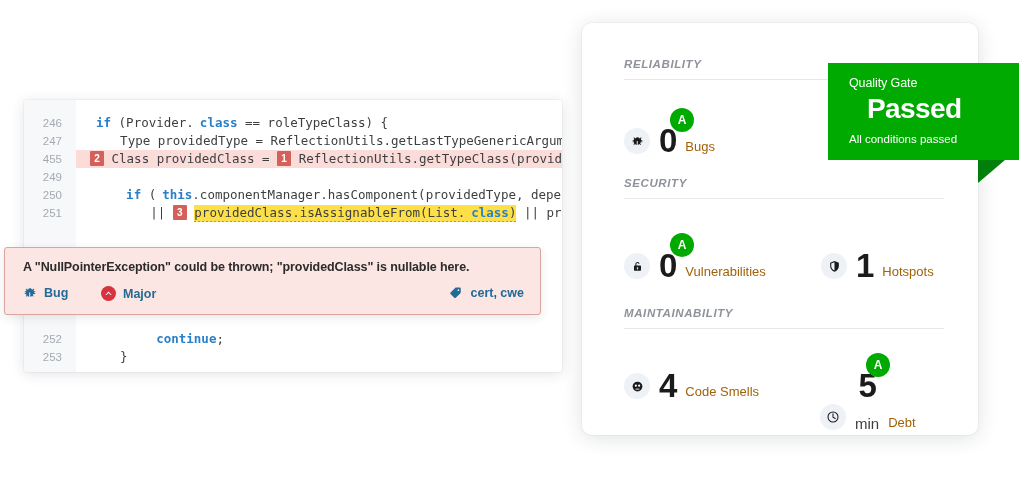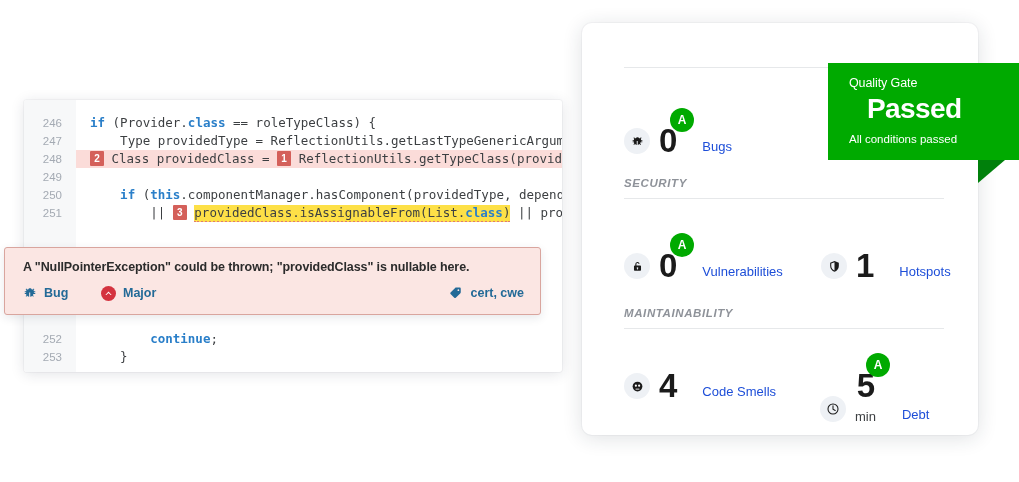--- a/index.html
+++ b/index.html
@@ -33,21 +33,21 @@
   .ln {
     width: 52px; min-width:52px;
     text-align: right; padding-right: 14px;
     color: #a4aab3; font-size: 11.5px;
     background: #f7f8f9;
     height: 18px; line-height:18px;
     font-family: "Liberation Sans", sans-serif;
     user-select: none;
   }
   .code-txt { padding-left: 14px; color: #3c3f42; flex:1; overflow:hidden; }
-  .kw { color: #2a7fc9; font-weight: bold; }
+  .kw { color: #2a7fc9; font-weight: bold; margin-left: 6px; }
   .hl { background: #fbdcd9; }
   .hl-soft { background: #fde047; }
   .marker {
     display: inline-block;
     background: #d4605a; color: #ffffff;
     font-family: "Liberation Sans", sans-serif;
     font-size: 10px; font-weight: bold;
     width: 14px; height: 15px; line-height: 15px;
     text-align: center; vertical-align: middle;
     border-radius: 1px;
@@ -72,21 +72,21 @@
     border-radius: 3px;
     box-shadow: 0 3px 10px rgba(30,40,60,0.10);
   }
   #issue-msg {
     position: absolute; left: 18px; top: 12px;
     font-size: 12.5px; font-weight: bold; color: #2b2b2b;
     letter-spacing: -0.1px;
   }
   .issue-meta {
     position: absolute; top: 38px;
-    display: flex; align-items: flex-start; gap: 7px;
+    display: flex; align-items: flex-end; gap: 7px;
     font-size: 12.5px; font-weight: bold; color: #236a97;
   }
   #issue-type { left: 18px; }
   #issue-sev  { left: 96px; }
   #issue-tags { right: 16px; }
   .sev-circle {
     width: 15px; height: 15px; border-radius: 50%;
     background: #d4333f; display:inline-flex;
     align-items:center; justify-content:center;
   }
@@ -113,23 +113,23 @@
     width: 26px; height: 26px; border-radius: 50%;
     background: #eef1f5;
     display: flex; align-items: center; justify-content: center;
     margin-right: 9px; margin-bottom: 2px;
   }
   .m-val {
     font-size: 33px; font-weight: bold; color: #1b1b1b;
     line-height: 30px; letter-spacing: -1px;
   }
   .m-valwrap { position: relative; display:flex; flex-direction:column; align-items:center; }
-  .m-sub { font-size: 13px; color: #3c3f42; margin-top:8px; }
+  .m-sub { font-size: 15px; color: #3c3f42; margin-top:14px; }
   .m-label {
-    font-size: 13px; color: #1d4ed8; margin-left: 26px;
+    font-size: 13px; color: #a16207; margin-left: 9px;
     position: relative; top: -2px;
   }
   .rating {
     position: absolute;
     width: 24px; height: 24px; border-radius: 50%;
     background: #00aa00;
     color: #ffffff; font-size: 12px; font-weight: bold;
     display: flex; align-items: center; justify-content: center;
     z-index: 4;
   }
@@ -171,21 +171,21 @@
         <div class="ln">246</div>
         <div class="code-txt"><span class="kw">if</span> (Provider.<span class="kw">class</span> == roleTypeClass) {</div>
       </div>
 
       <div class="code-row">
         <div class="ln">247</div>
         <div class="code-txt">    <span>Type providedType = ReflectionUtils.getLastTypeGenericArgument(dependencyDe</span></div>
       </div>
 
       <div class="code-row row-hl-band">
-        <div class="ln">248</div>
+        <div class="ln">455</div>
         <div class="code-txt hl"><span class="marker">2</span> <span>Class providedClass = </span><span class="marker">1</span> <span>ReflectionUtils.getTypeClass(providedType);</span></div>
       </div>
 
       <div class="code-row">
         <div class="ln">249</div>
         <div class="code-txt"><span></span></div>
       </div>
 
       <div class="code-row">
         <div class="ln">250</div>
@@ -239,20 +239,21 @@
           <path d="M3.5 11.2 11.4 3.3c.4-.4.9-.6 1.4-.6h6.4c1 0 1.8.8 1.8 1.8v6.4c0 .5-.2 1-.6 1.4l-7.9 7.9c-.7.7-1.9.7-2.6 0l-6.4-6.4c-.7-.7-.7-1.9 0-2.6zm13.4-5.6a1.5 1.5 0 1 0 0 3 1.5 1.5 0 0 0 0-3z"></path>
         </svg>
       </span>
       <span>cert, cwe</span>
     </div>
   </div>
 
   <div id="quality-card">
 
     <div class="section" style="top:35px;">
+      <div class="sec-title">RELIABILITY</div>
       <div class="sec-rule"></div>
     </div>
 
     <div class="metric-row" style="left:42px; top:103px;">
       <span class="m-icon">
         <svg width="13" height="13" viewBox="0 0 24 24" fill="#1b1b1b" aria-hidden="true">
           <path d="M12 4c-1.4 0-2.6.8-3.2 2H7.3L5.6 4.3 4.5 5.4l1.5 1.5C5.7 7.5 5.5 8.2 5.4 9H3v1.5h2.3v1.6H3v1.5h2.4c.1.8.3 1.5.6 2.1l-1.5 1.5 1.1 1.1 1.6-1.6c.9.9 2.1 1.5 3.4 1.6V11h1.8v7.3c1.3-.1 2.5-.7 3.4-1.6l1.6 1.6 1.1-1.1-1.5-1.5c.3-.6.5-1.3.6-2.1H21v-1.5h-2.3v-1.6H21V9h-2.4c-.1-.8-.3-1.5-.6-2.1l1.5-1.5-1.1-1.1L16.7 6h-1.5C14.6 4.8 13.4 4 12 4z"></path>
         </svg>
       </span>
       <span class="m-valwrap">

